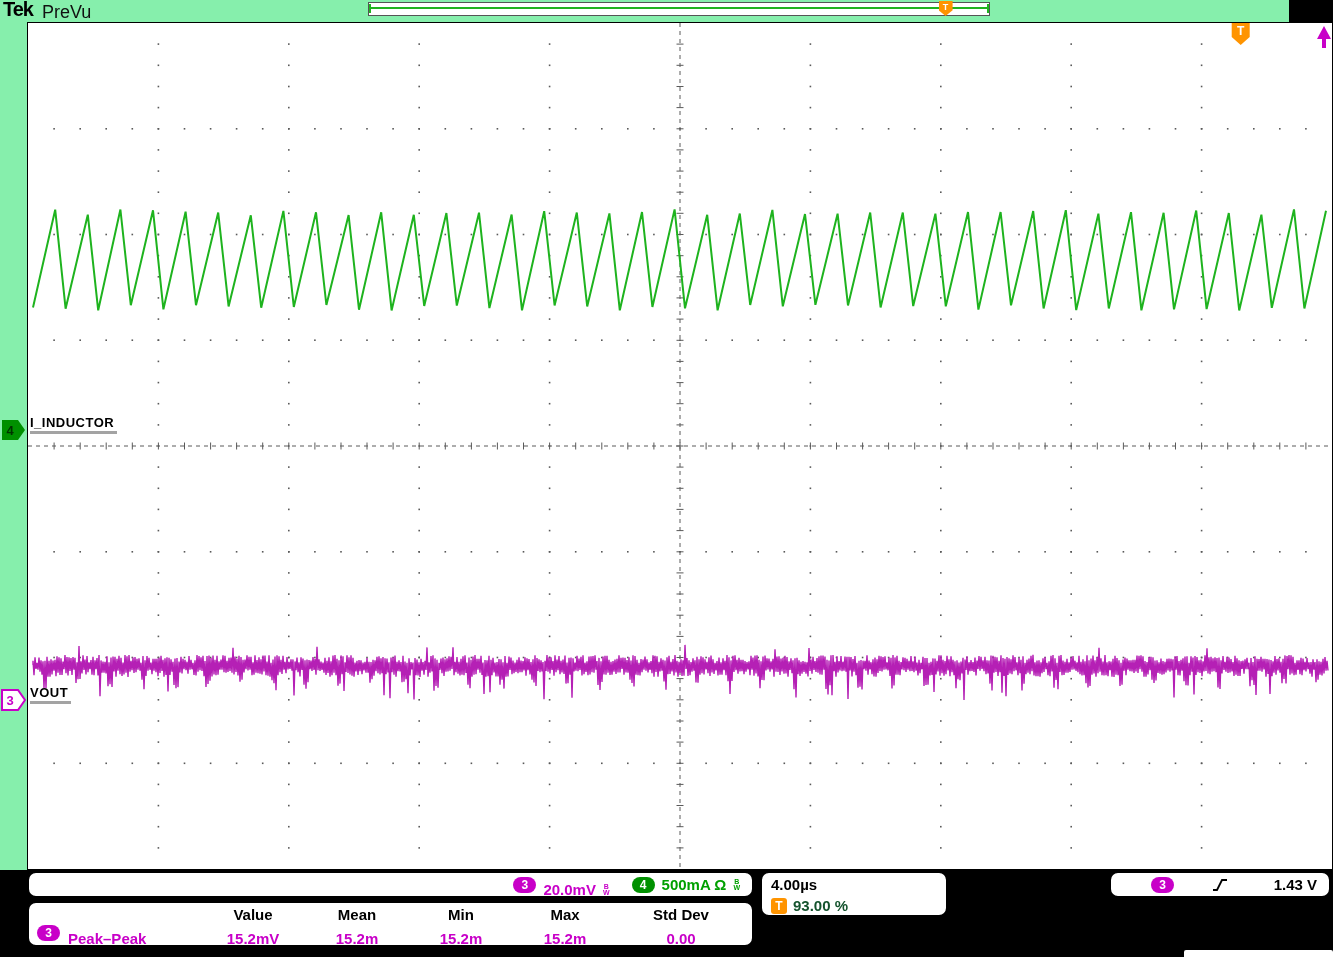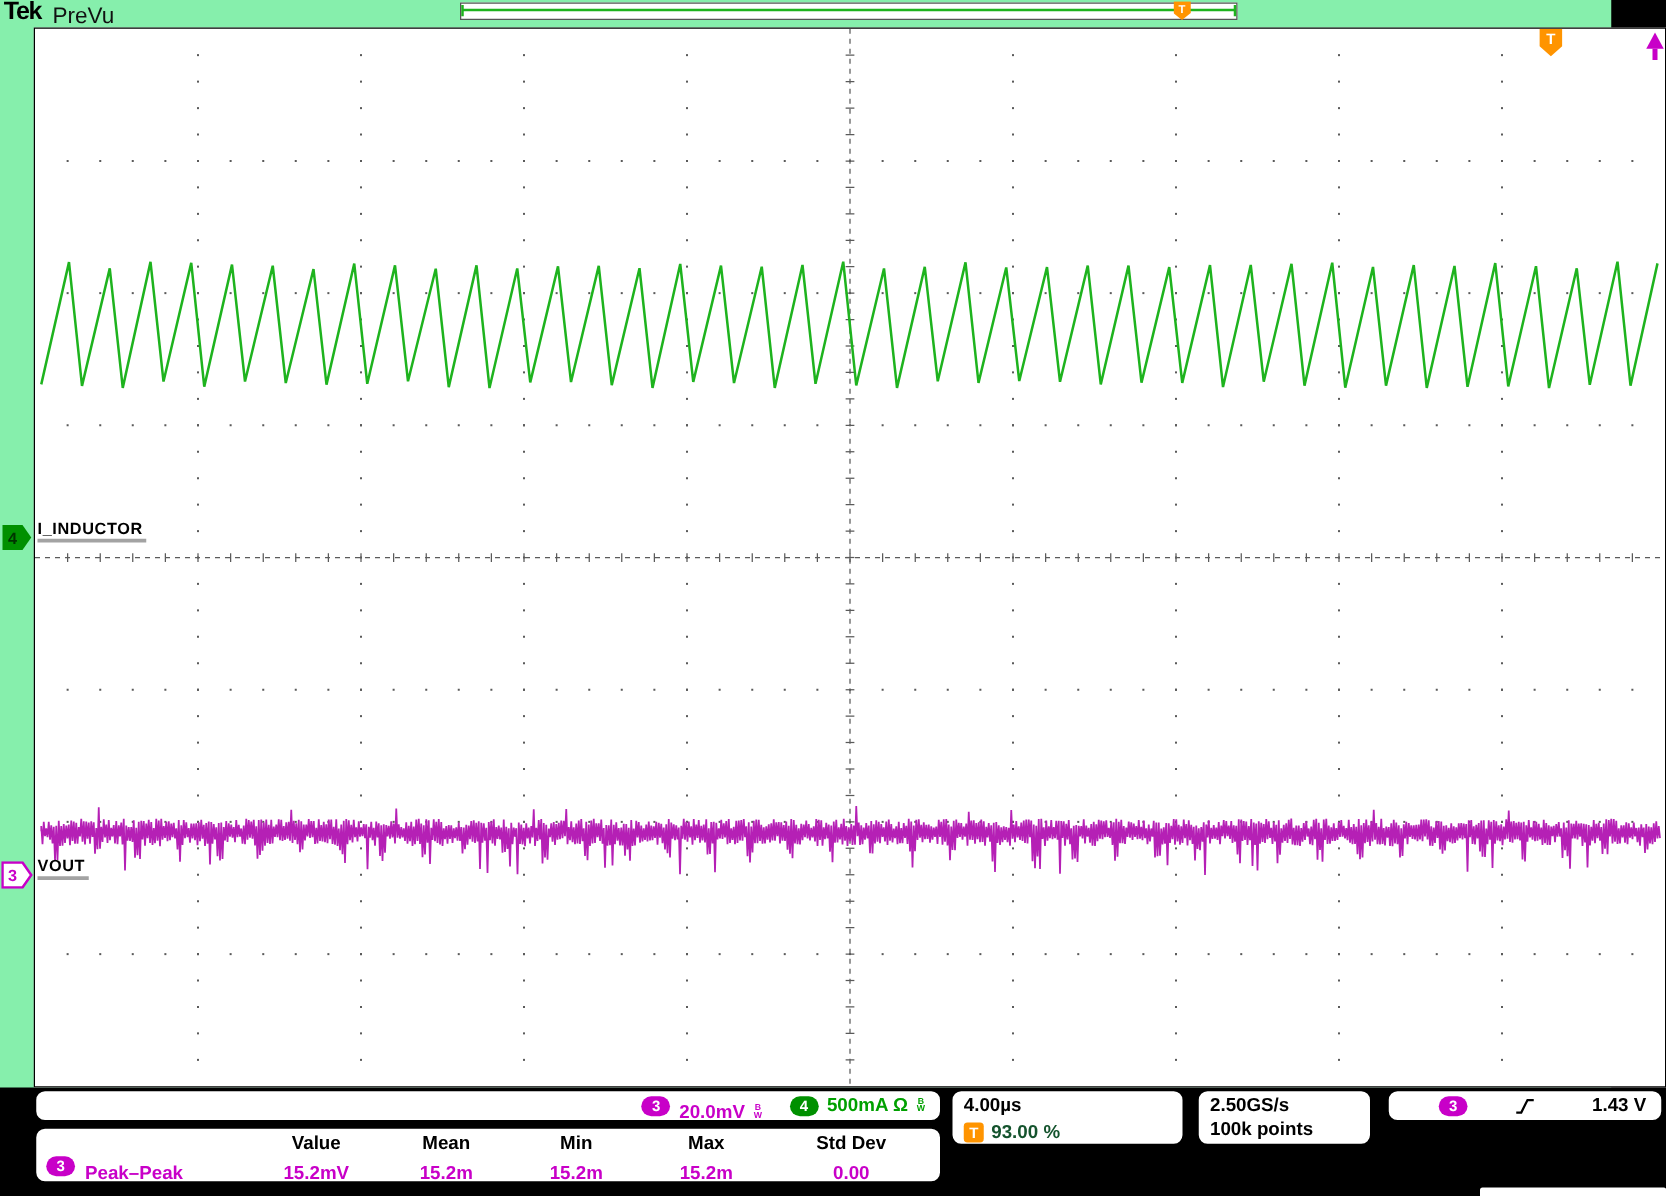--- a/index.html
+++ b/index.html
@@ -811,24 +811,20 @@
   <div class="rbox" id="boxB">
     <div class="rrow">
       <span class="blk">4.00µs</span>
     </div>
     <div class="rrow">
       <span class="badge bT">T</span>
       <span class="org">93.00 %</span>
     </div>
   </div>
 
-  <div class="rbox" id="boxC">
-    <span class="blk">2.50GS/s</span>
-    <span class="blk">100k points</span>
-  </div>
 
   <div class="rbox" id="boxD">
     <span class="badge b3">3</span>
     <svg class="slope" width="16" height="16" viewBox="0 0 16 16">
       <path d="M1 13 H5 L10 3 H15" stroke="#000" stroke-width="1.8" fill="none"></path>
     </svg>
     <span class="blk lvl">1.43 V</span>
   </div>
 
   <div class="rbox" id="meas">

